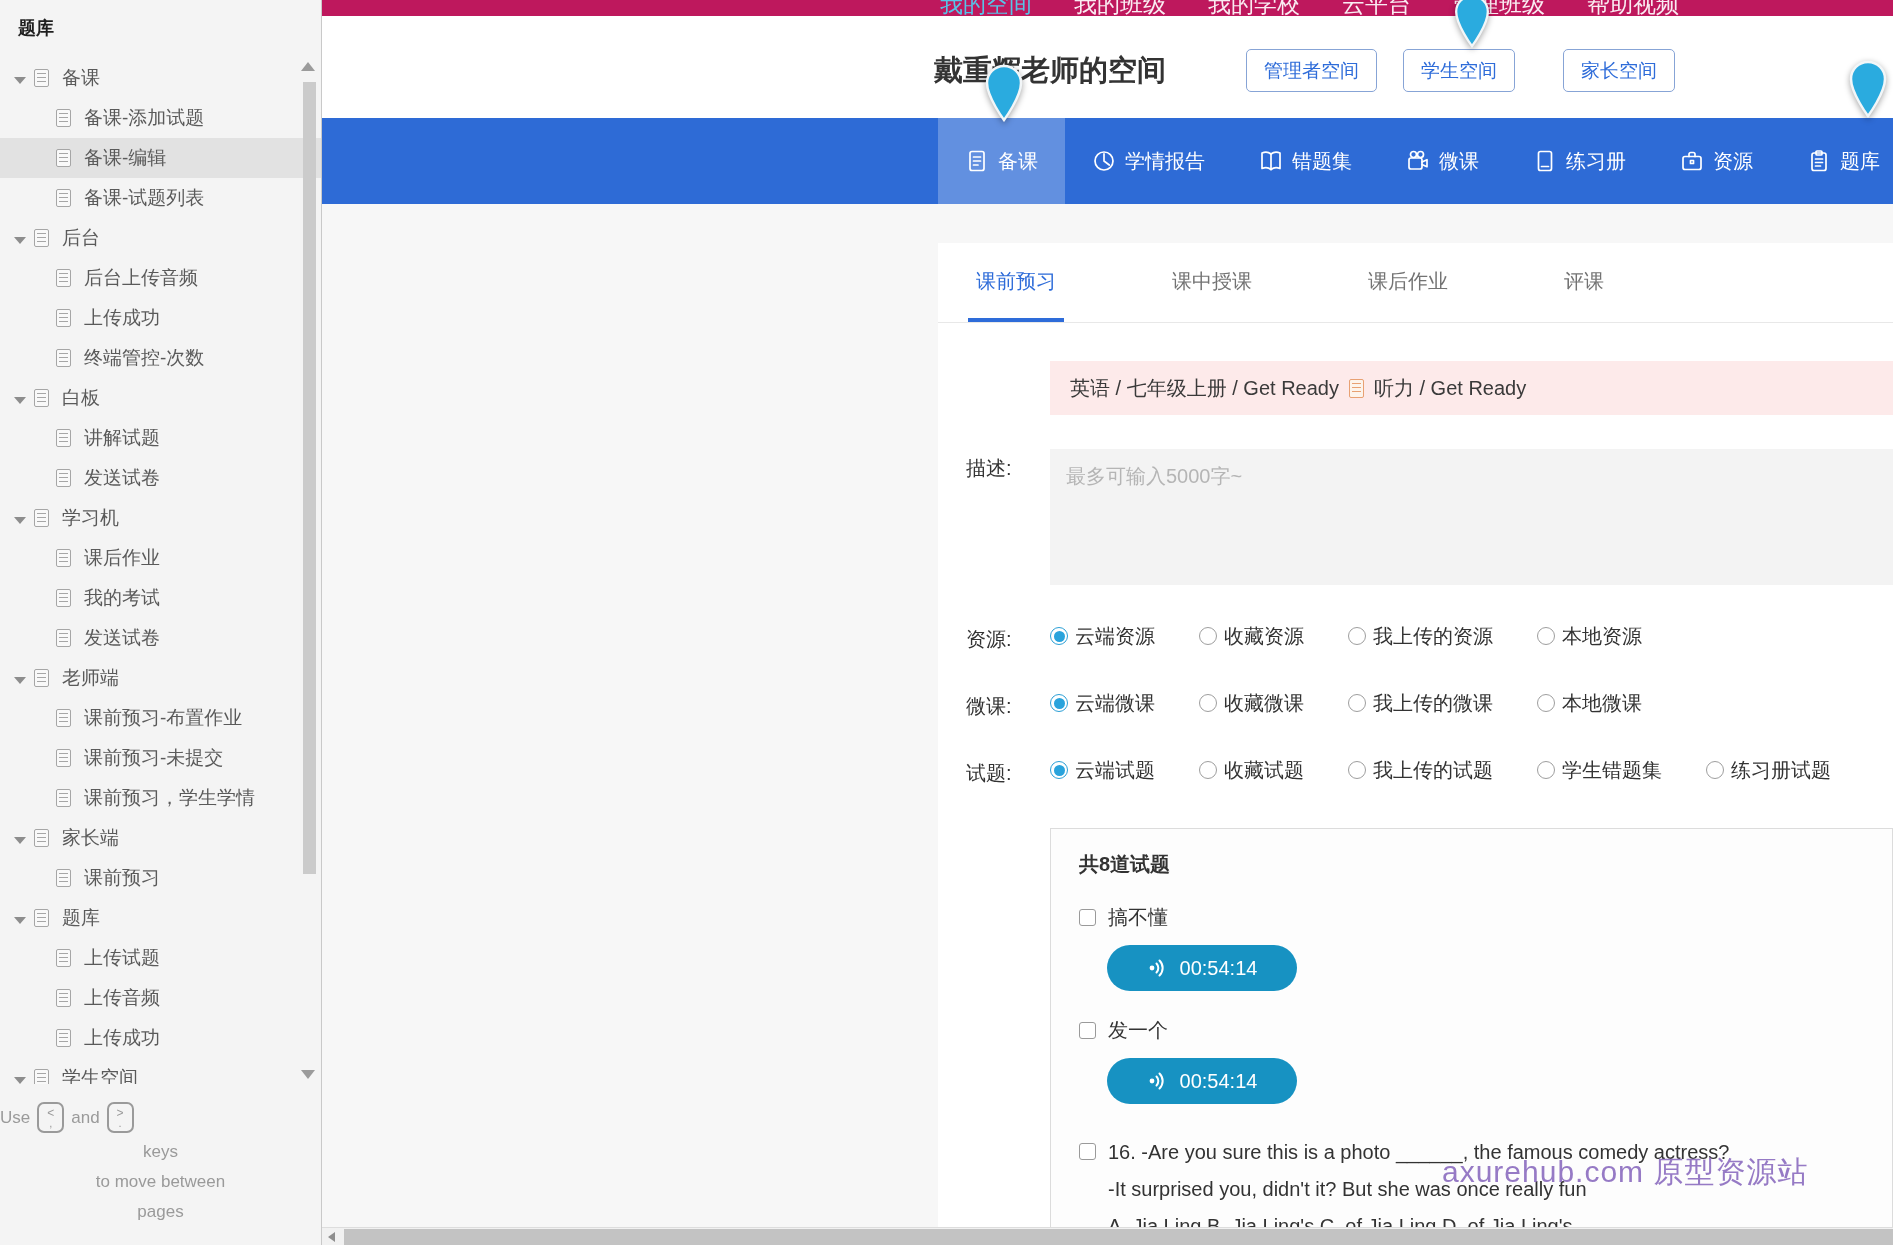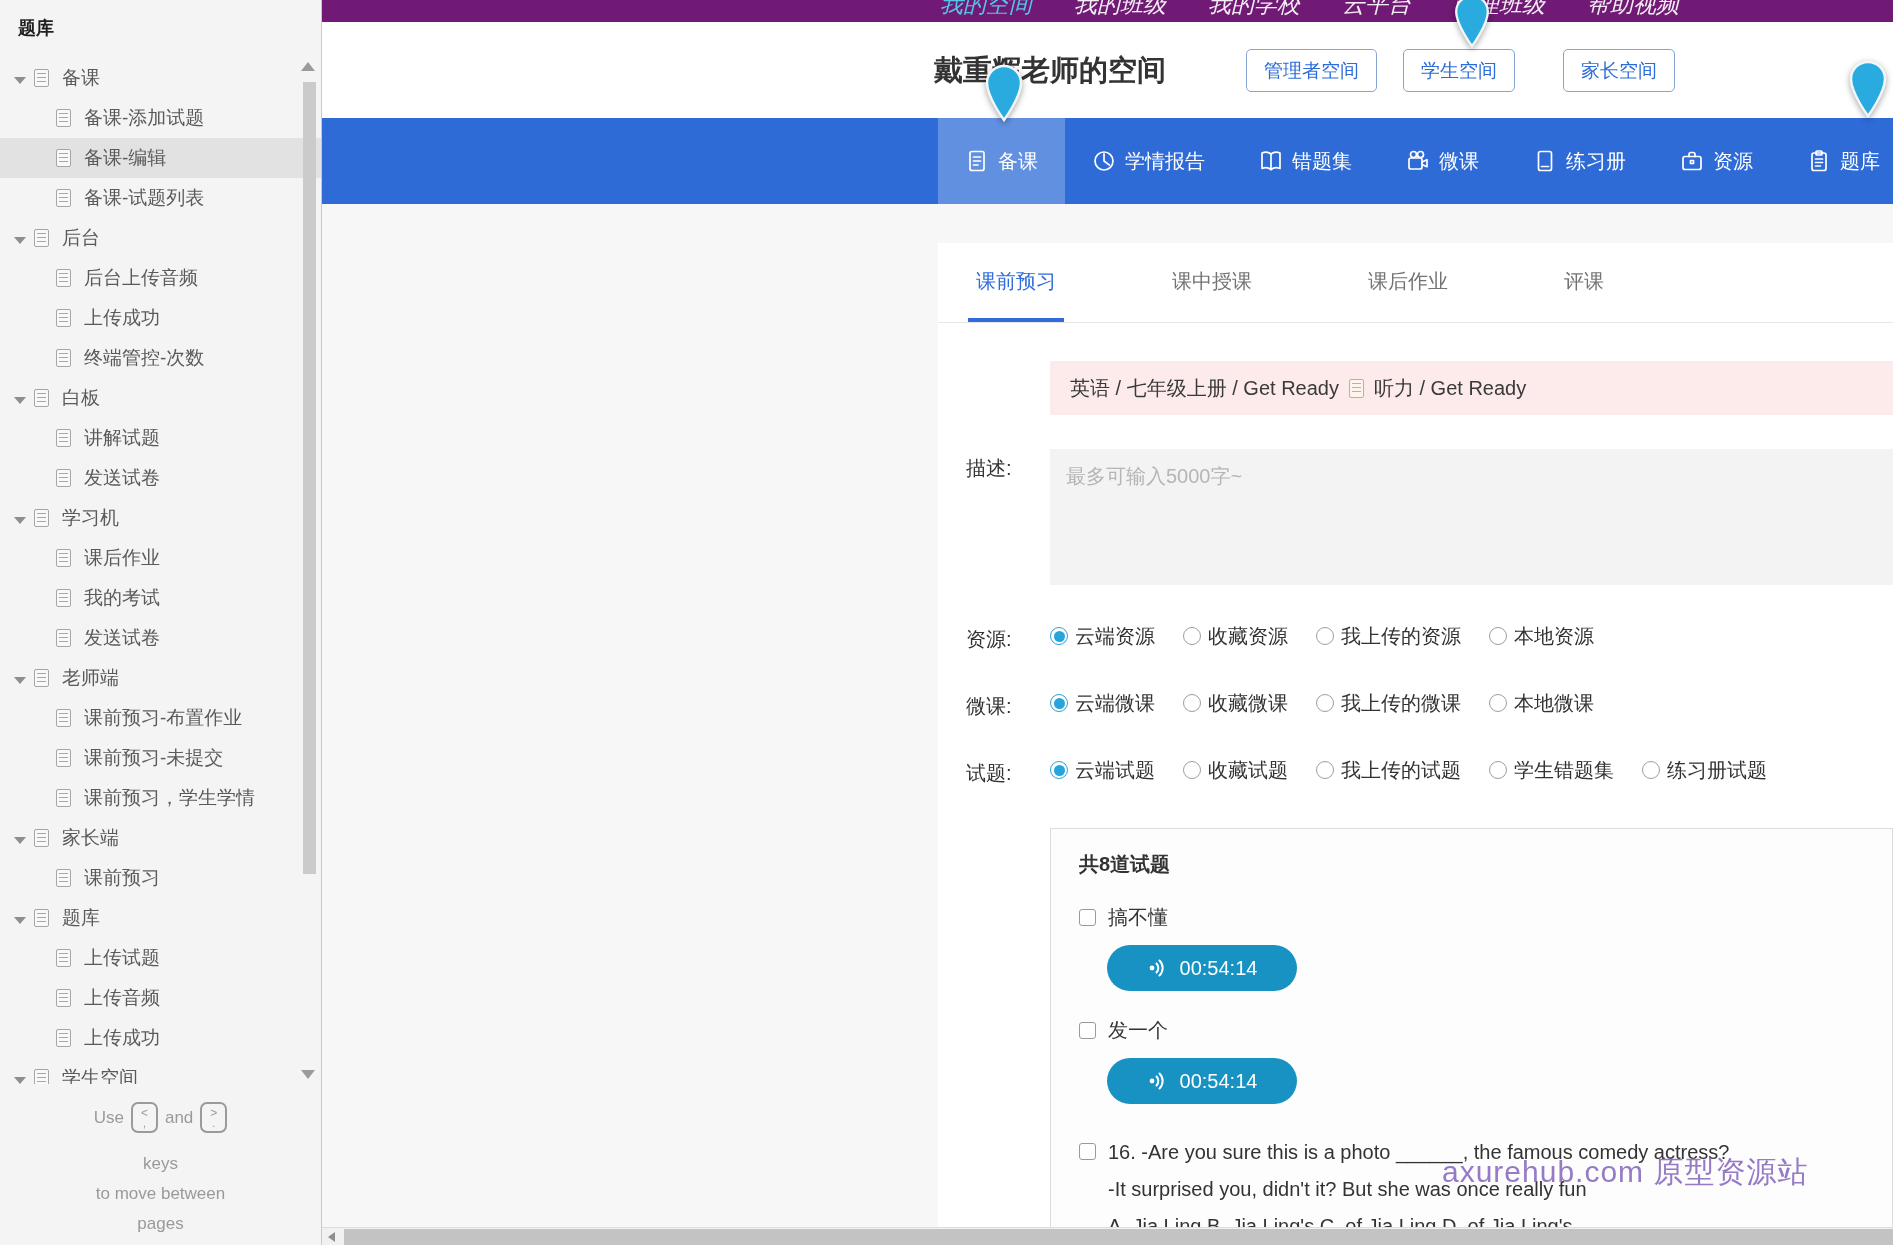--- a/index.html
+++ b/index.html
@@ -27,29 +27,29 @@
   
   .sb-scroll-up, .sb-scroll-down { position:absolute; left:301px; width:0; height:0; }
   .sb-scroll-up { top:62px; border-left:7px solid transparent; border-right:7px solid transparent;
     border-bottom:9px solid #9b9b9b; }
   .sb-scroll-down { top:1070px; border-left:7px solid transparent; border-right:7px solid transparent;
     border-top:9px solid #9b9b9b; }
   .sb-thumb { position:absolute; left:303px; top:82px; width:13px; height:792px; background:#cbcbcb; }
   
   .sb-footer { position:absolute; top:1102px; left:0; width:100%; text-align:center;
     color:#9a9a9a; font-size:17px; line-height:30px; }
-  .sb-footer .row1 { display:flex; align-items:center; justify-content:center; gap:7px; margin-bottom:16px; }
+  .sb-footer .row1 { display:flex; align-items:center; gap:7px; margin-bottom:4px; }
   .keycap { display:inline-flex; flex-direction:column; align-items:center; justify-content:center;
     width:27px; height:31px; border:2px solid #9a9a9a; border-radius:7px; }
   .keycap .kt { font-size:12px; line-height:11px; }
   .keycap .kb { font-size:11px; line-height:9px; }
 
   
   .main { position:absolute; left:322px; top:0; width:1571px; height:1245px; overflow:hidden; background:#fff; }
-  .topbar { position:absolute; left:0; top:0; width:100%; height:22px; background:#701a75; overflow:hidden;font-style:italic; }
+  .topbar { position:absolute; left:0; top:0; width:100%; height:16px; background:#be185d; overflow:hidden; }
   .topbar-items { position:absolute; left:618px; top:-11px; display:flex; gap:42px;
     font-size:23px; color:rgba(255,255,255,.92); white-space:nowrap; }
   .topbar-items .tn.active { color:#56c4e8; }
   .header { position:absolute; left:0; top:22px; width:100%; height:96px; background:#fff; }
   .page-title { position:absolute; left:612px; top:0; line-height:96px; font-size:29px;
     font-weight:bold; color:#333; white-space:nowrap; }
   .hd-btn { position:absolute; top:27px; height:43px; border:1px solid #87a4d6; border-radius:5px;
     background:#fff; color:#2e6cd9; font-size:19px; padding:0 17px; line-height:41px;
     white-space:nowrap; cursor:pointer; }
   .hd-btn.b0 { left:924px; } .hd-btn.b1 { left:1081px; } .hd-btn.b2 { left:1241px; }
@@ -77,21 +77,21 @@
     background:repeating-linear-gradient(#e8a173 0 1px, transparent 1px 4px); }
 
   .desc-row { display:flex; margin-top:34px; padding-left:28px; }
   .form-label { width:84px; flex:none; font-size:20px; color:#333; padding-top:6px; }
   .desc-input { flex:1; height:136px; background:#f3f3f3; border:0; outline:none; resize:none;
     font-size:20px; padding:14px 16px; color:#333; font-family:"Liberation Sans","DejaVu Sans",sans-serif; }
   .desc-input::placeholder { color:#b5b5b5; }
 
   .radio-row { display:flex; align-items:center; margin-top:37px; padding-left:28px; height:30px; }
   .radio-row.first { margin-top:36px; }
-  .opts { display:flex; gap:28px; }
+  .opts { display:flex; gap:44px; }
   .opt { display:inline-flex; align-items:center; gap:7px; font-size:20px; color:#333;
     white-space:nowrap; cursor:pointer; }
   .radio { width:18px; height:18px; border:1px solid #9e9e9e; border-radius:50%; background:#fff;
     display:inline-flex; align-items:center; justify-content:center; flex:none; }
   .opt.checked .radio { border-color:#2b9fd6; }
   .opt.checked .radio::after { content:''; width:11px; height:11px; border-radius:50%; background:#29a3dc; }
 
   .qbox { margin:43px 0 0 112px; border:1px solid #dcdcdc; background:#fdfdfd;
     padding:22px 20px 30px 28px; min-height:420px; }
   .q-count { font-size:20px; font-weight:bold; color:#333; }

